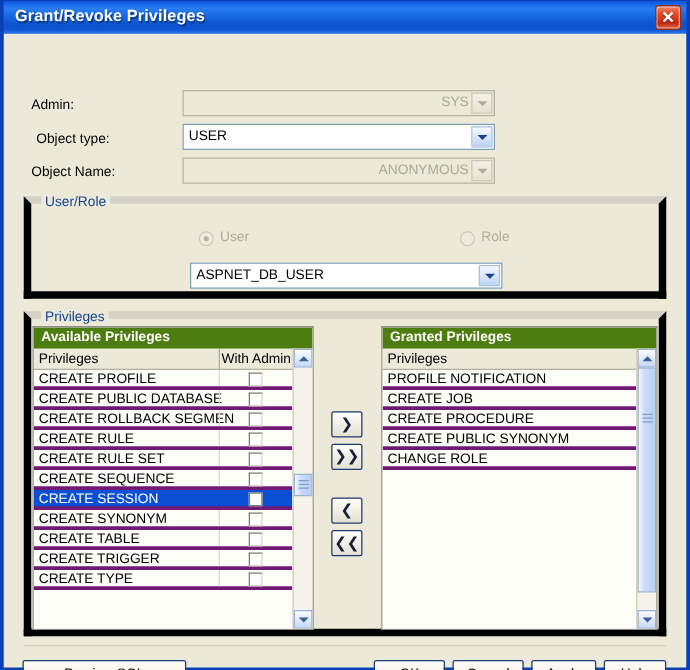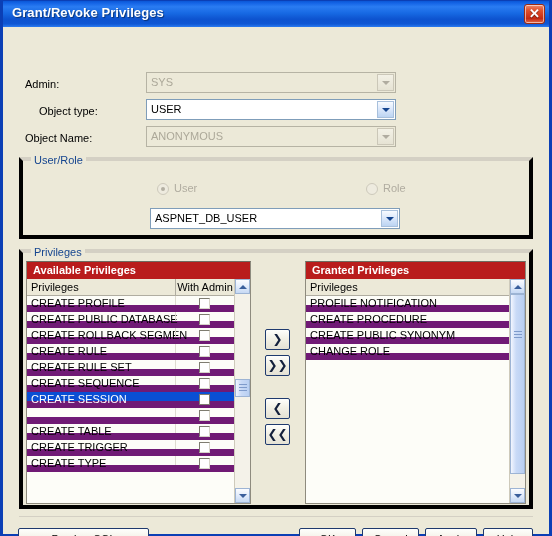--- a/index.html
+++ b/index.html
@@ -72,20 +72,21 @@
   .combo {
     position: absolute;
     box-sizing: border-box;
     height: 21px;
     border: 1px solid #7f9db9;
     background: #ffffff;
   }
   .combo.disabled {
     border-color: #b6b3a4;
     background: #ece9d8;
+    text-align: right;
   }
   .combo .val {
     position: absolute; left: 4px; top: 3px; right: 20px;
     font-size: 11px; color: #000000;
     white-space: nowrap; overflow: hidden;
   }
   .combo.disabled .val { color: #aca899; }
   .combo .arrow {
     position: absolute; right: 1px; top: 1px;
     width: 17px; height: 17px;
@@ -105,21 +106,21 @@
     border-left: 4px solid transparent;
     border-right: 4px solid transparent;
     border-top: 4px solid #15458f;
   }
   .combo.disabled .arrow i { border-top-color: #b0aca0; }
 
   
   .groupbox {
     position: absolute;
     box-sizing: border-box;
-    border: 4px solid #000000;
+    border: 6px solid #000000;
     border-top-color: #d4d0c4;
   }
   .groupbox > .gb-title {
     position: absolute; top: -7px; left: 8px;
     background: #ece9d8;
     padding: 0 3px;
     color: #15458f; font-size: 11px;
     white-space: nowrap;
   }
 
@@ -151,21 +152,21 @@
   .listpanel {
     position: absolute;
     box-sizing: border-box;
     border: 1px solid #8e8b7e;
     border-top: 1px solid #6e6b60;
     background: #ffffff;
     overflow: hidden;
   }
   .lp-header {
     position: absolute; left: 0; top: 0; right: 0; height: 17px;
-    background: #b91c1c;
+    background: #4d7c0f;
     color: #ffffff;
     font-size: 11px; font-weight: bold;
     line-height: 17px;
     padding-left: 6px;
     box-sizing: border-box;
     overflow: hidden;
     white-space: nowrap;
   }
   .lp-colhead {
     position: absolute; left: 0; right: 0; height: 17px;
@@ -186,21 +187,21 @@
     text-align: center;
   }
   .lp-body {
     position: absolute; left: 0; right: 0; bottom: 0;
     overflow: hidden;
     background: #fdfdf8;
   }
   .row {
     position: relative;
     height: 16px;
-    border-bottom: 7px solid #701a75;
+    border-bottom: 3px solid #701a75;
     box-sizing: border-box;
     cursor: default;
   }
   .row .name {
     position: absolute; left: 4px; top: 0;
     height: 15px; line-height: 15px;
     font-size: 11px; color: #000000;
     white-space: nowrap;
   }
   .row .cellsep {
@@ -322,21 +323,21 @@
   <div id="client">
 
     <div class="field-label" style="left:22px; top:51px;">Admin:</div>
     <div class="combo disabled" style="left:143px; top:45px; width:250px;">
       <div class="val">SYS</div>
       <div class="arrow">
           <i></i>
         </div>
     </div>
 
-    <div class="field-label" style="left:36px; top:78px;">Object type:</div>
+    <div class="field-label" style="left:26px; top:78px;">Object type:</div>
     <div class="combo" style="left:143px; top:72px; width:250px;">
       <div class="val">USER</div>
       <div class="arrow">
           <i></i>
         </div>
     </div>
 
     <div class="field-label" style="left:22px; top:105px;">Object Name:</div>
     <div class="combo disabled" style="left:143px; top:99px; width:250px;padding-left:16px;">
       <div class="val">ANONYMOUS</div>
@@ -406,20 +407,21 @@
             <div class="name">CREATE SEQUENCE</div>
             <div class="cellsep" style="left: 148px;"></div>
             <div class="chk" style="left: 172px;"></div>
           </div>
           <div class="row selected">
             <div class="name">CREATE SESSION</div>
             <div class="cellsep" style="left: 148px;"></div>
             <div class="chk" style="left: 172px;"></div>
           </div>
           <div class="row">
+            <div class="name">CREATE SYNONYM</div>
             <div class="cellsep" style="left: 148px;"></div>
             <div class="chk" style="left: 172px;"></div>
           </div>
           <div class="row">
             <div class="name">CREATE TABLE</div>
             <div class="cellsep" style="left: 148px;"></div>
             <div class="chk" style="left: 172px;"></div>
           </div>
           <div class="row">
             <div class="name">CREATE TRIGGER</div>
@@ -458,20 +460,23 @@
     <div class="listpanel" style="left:302px; top:234px; width:221px; height:243px;">
       <div class="lp-header">Granted Privileges</div>
       <div class="lp-colhead" style="top:17px;">
         <div class="ch c1" style="width:203px;">Privileges</div>
       </div>
       <div class="lp-body" id="granted-body" style="top:34px; right:16px;">
           <div class="row">
             <div class="name">PROFILE NOTIFICATION</div>
           </div>
           <div class="row">
+            <div class="name">CREATE JOB</div>
+          </div>
+          <div class="row">
             <div class="name">CREATE PROCEDURE</div>
           </div>
           <div class="row">
             <div class="name">CREATE PUBLIC SYNONYM</div>
           </div>
           <div class="row">
             <div class="name">CHANGE ROLE</div>
           </div>
         </div>
 

